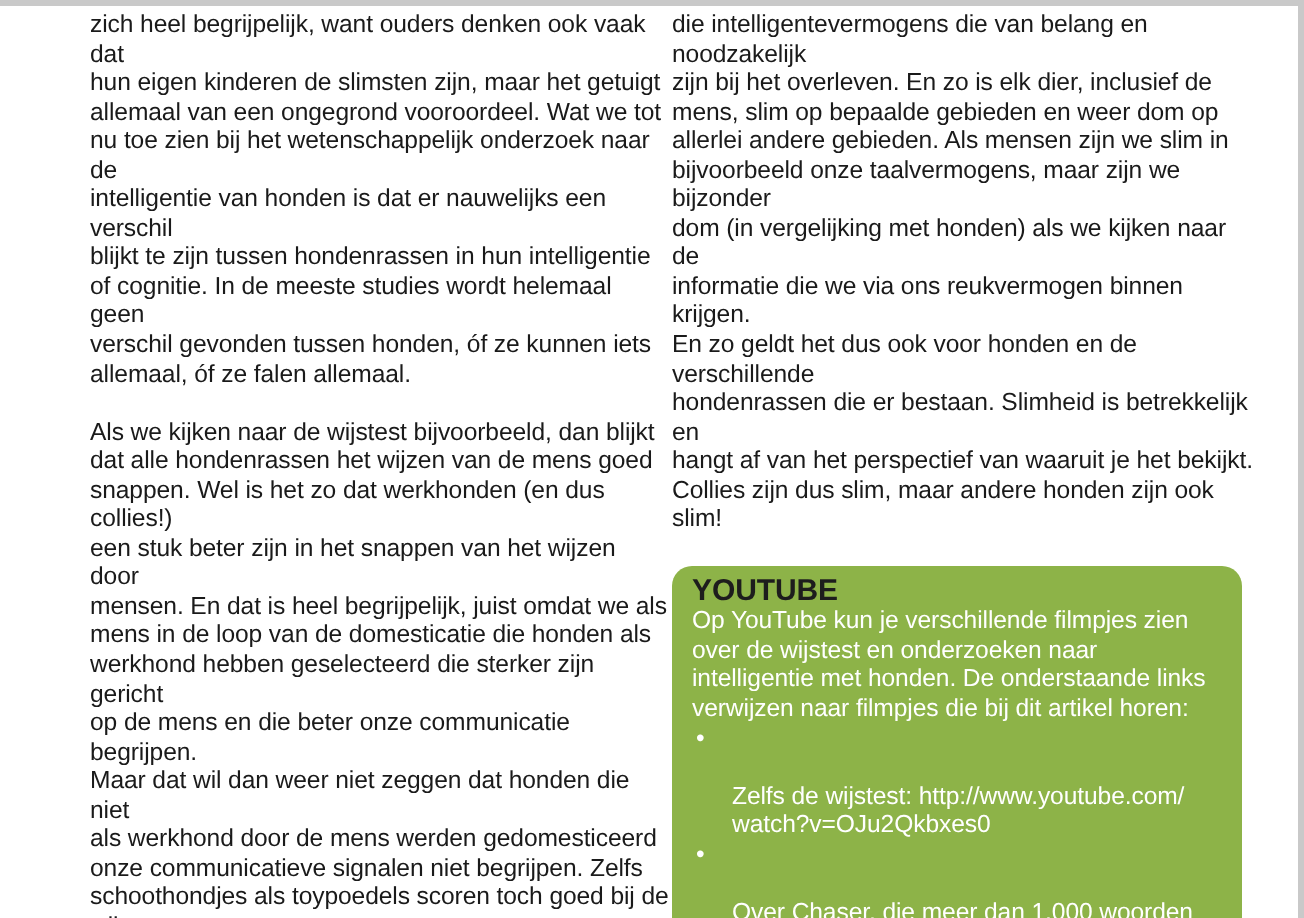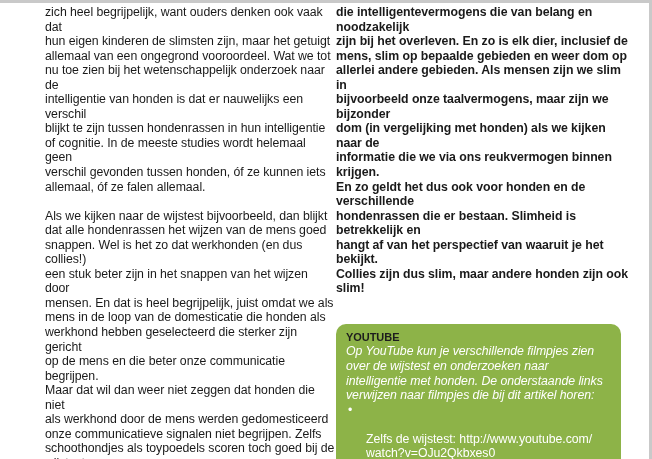--- a/index.html
+++ b/index.html
@@ -5,22 +5,22 @@
   html, body { margin:0; padding:0; }
   body { width:652px; height:459px; overflow:hidden; background:#ffffff; position:relative;
          font-family:"Liberation Sans", sans-serif; color:#1a1a1a; }
   .topbar { position:absolute; left:0; top:0; width:652px; height:3px; background:#c9c9c9; }
   .rightbar { position:absolute; right:0; top:0; width:3px; height:459px; background:#c9c9c9; }
   .col { position:absolute; font-size:12.3px; line-height:14.55px; letter-spacing:-0.05px; }
   .col p { margin:0 0 14.55px 0; white-space:pre-line; }
   .left { left:45px; top:5px; width:290px; }
   .right { left:336px; top:5px; width:292px; }
   .box { background:#8db348; color:#ffffff; border-radius:10px; padding:6px 10px 9px 10px; margin:0 0 14px 0; width:265px; }
-  .box h3 { margin:0; font-size:11px; line-height:14.55px; color:#1d1d1d; font-weight:bold; }
-  .box p { margin:0;font-style:italic; }
+  .box h3 { margin:0; font-size:15px; line-height:14.55px; color:#1d1d1d; font-weight:bold; }
+  .box p { margin:0; }
   .box ul { margin:0; padding:0; list-style:none; }
   .box li { position:relative; padding-left:20px; white-space:pre-line; }
   .box li .bullet { position:absolute; left:2px; top:0; }
 </style>
 </head>
 <body>
 
 <div class="topbar"></div>
 <div class="rightbar"></div>
 
@@ -44,21 +44,21 @@
 op de mens en die beter onze communicatie begrijpen.
 Maar dat wil dan weer niet zeggen dat honden die niet
 als werkhond door de mens werden gedomesticeerd
 onze communicatieve signalen niet begrijpen. Zelfs
 schoothondjes als toypoedels scoren toch goed bij de
 wijstest.</p>
 
 </div>
 
 <div class="col right">
-  <p style="margin-bottom:28px;font-weight:bold;">die intelligentevermogens die van belang en noodzakelijk
+  <p style="margin-bottom:16px;">die intelligentevermogens die van belang en noodzakelijk
 zijn bij het overleven. En zo is elk dier, inclusief de
 mens, slim op bepaalde gebieden en weer dom op
 allerlei andere gebieden. Als mensen zijn we slim in
 bijvoorbeeld onze taalvermogens, maar zijn we bijzonder
 dom (in vergelijking met honden) als we kijken naar de
 informatie die we via ons reukvermogen binnen krijgen.
 En zo geldt het dus ook voor honden en de verschillende
 hondenrassen die er bestaan. Slimheid is betrekkelijk en
 hangt af van het perspectief van waaruit je het bekijkt.
 Collies zijn dus slim, maar andere honden zijn ook slim!</p>

